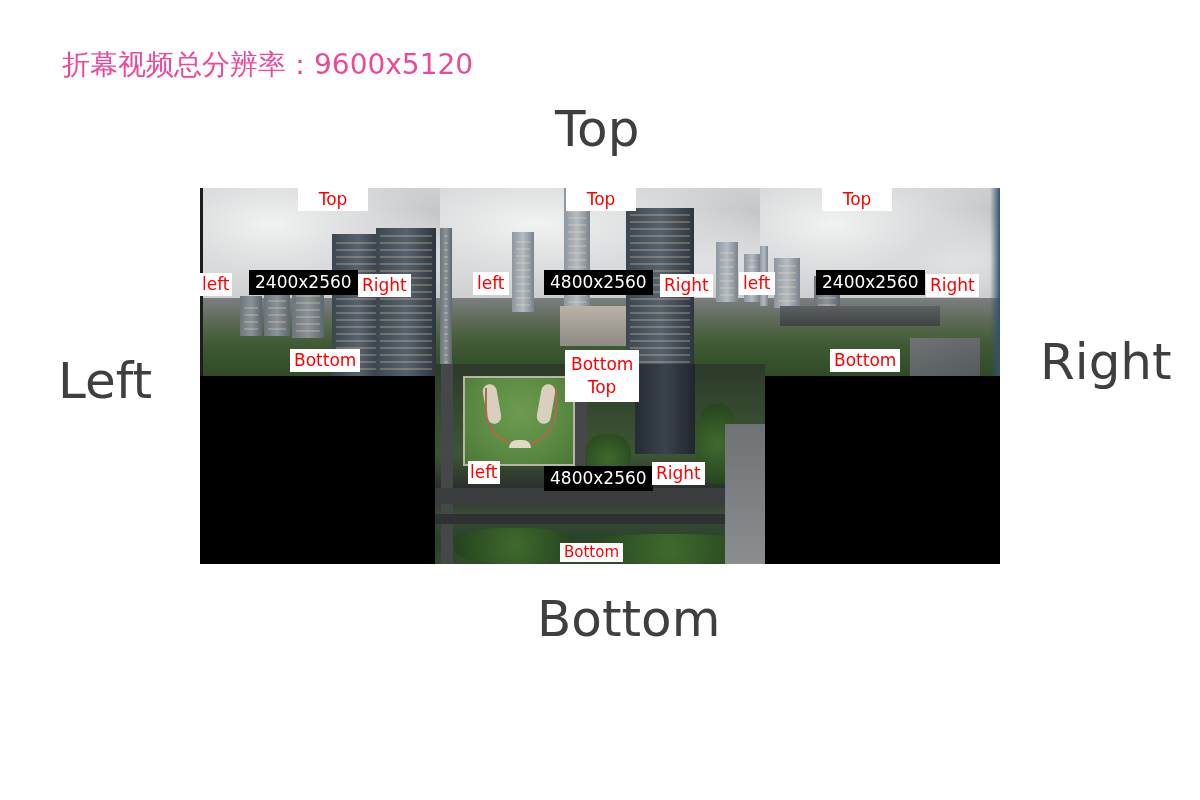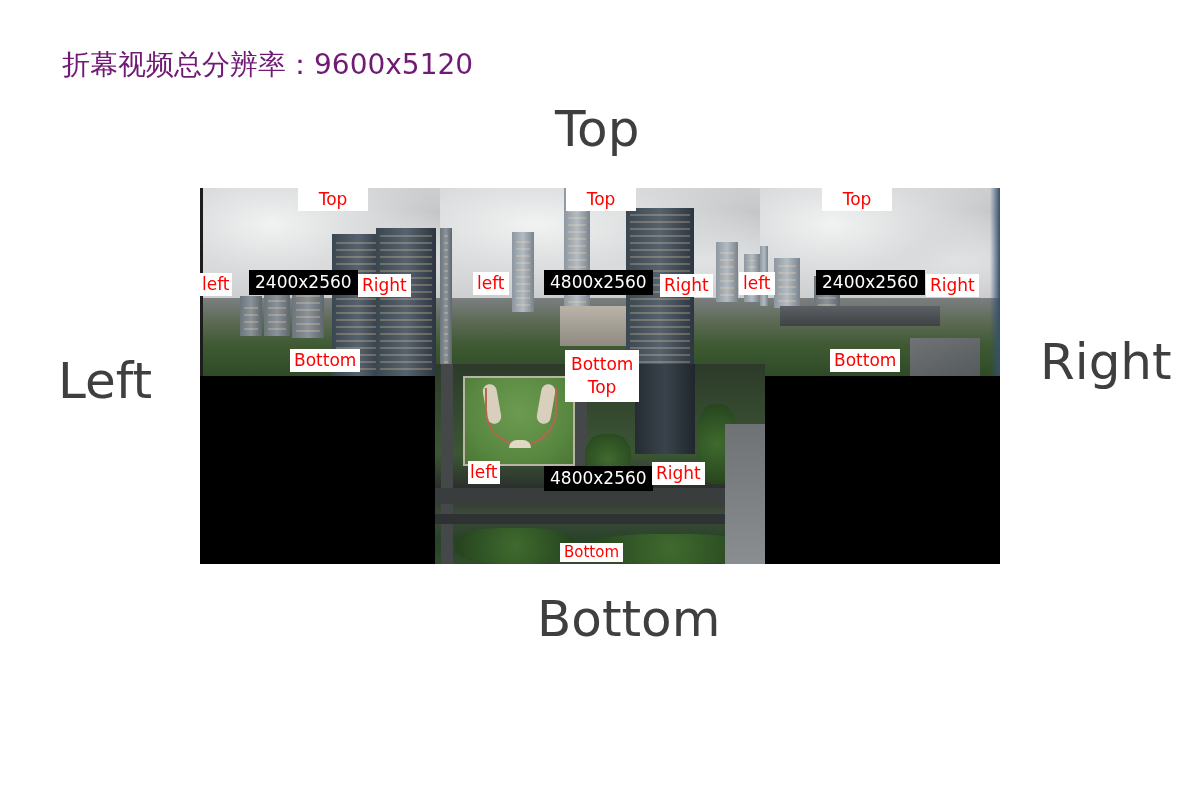--- a/index.html
+++ b/index.html
@@ -1,21 +1,21 @@
 <!DOCTYPE html>
 <html><head>
 <meta charset="utf-8">
 <style>
   html, body { margin: 0; padding: 0; }
   body {
     width: 1200px; height: 800px; background: #ffffff; position: relative; overflow: hidden;
     font-family: "DejaVu Sans", "Liberation Sans", sans-serif;
   }
   .title {
-    position: absolute; left: 62px; top: 46px; font-size: 28px; color: #701a75;
+    position: absolute; left: 62px; top: 46px; font-size: 28px; color: #ec4899;
     font-family: "DejaVu Sans", sans-serif; letter-spacing: 0px; white-space: nowrap;
   }
   .big-label {
     position: absolute; color: #3f3f3f; font-family: "DejaVu Sans", sans-serif;
     font-size: 50px; line-height: 1; white-space: nowrap;
   }
   #big-top { left: 555px; top: 104px; }
   #big-left { left: 58px; top: 356px; }
   #big-right { left: 1040px; top: 337px; }
   #big-bottom { left: 537px; top: 594px; }

